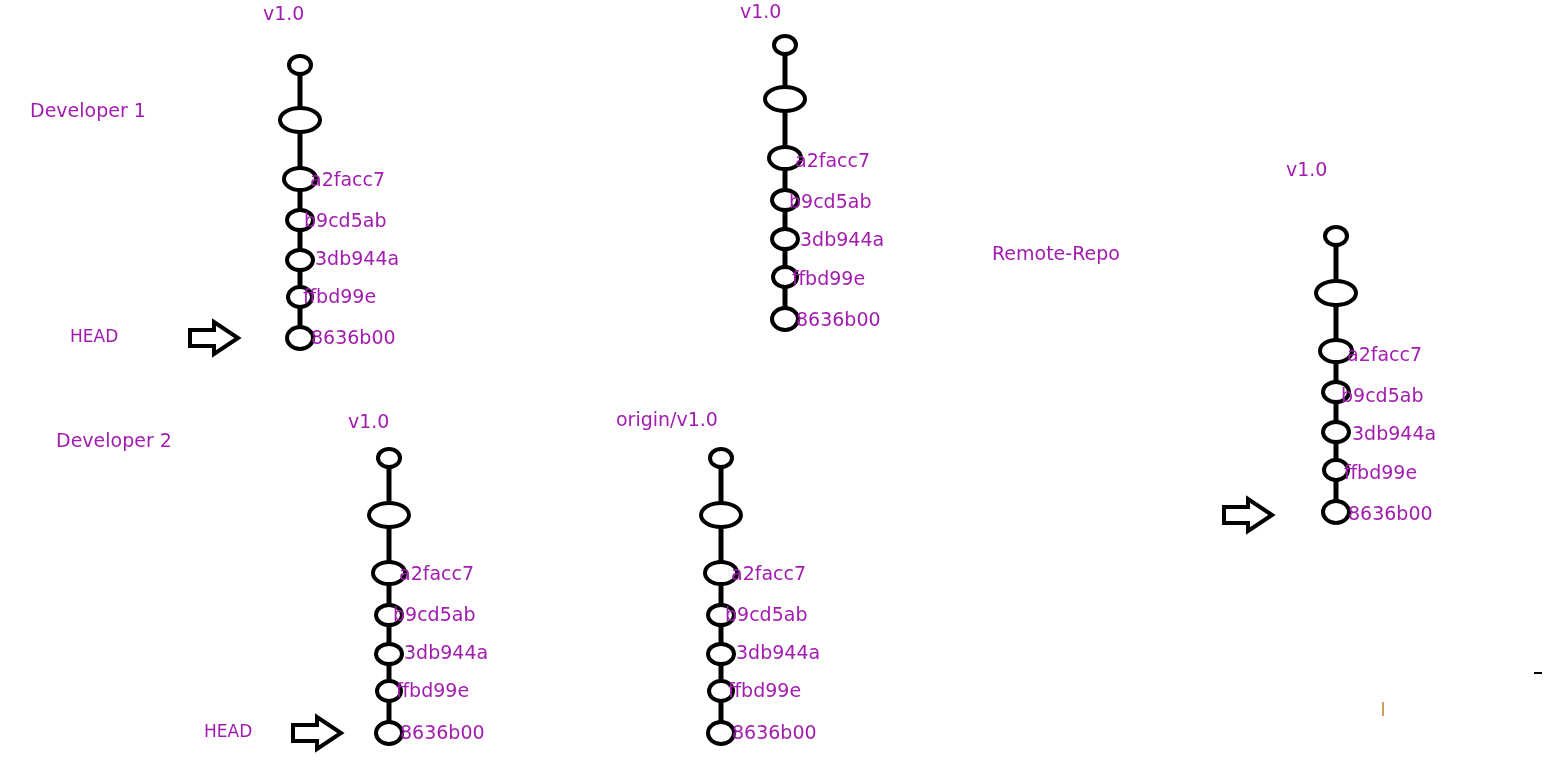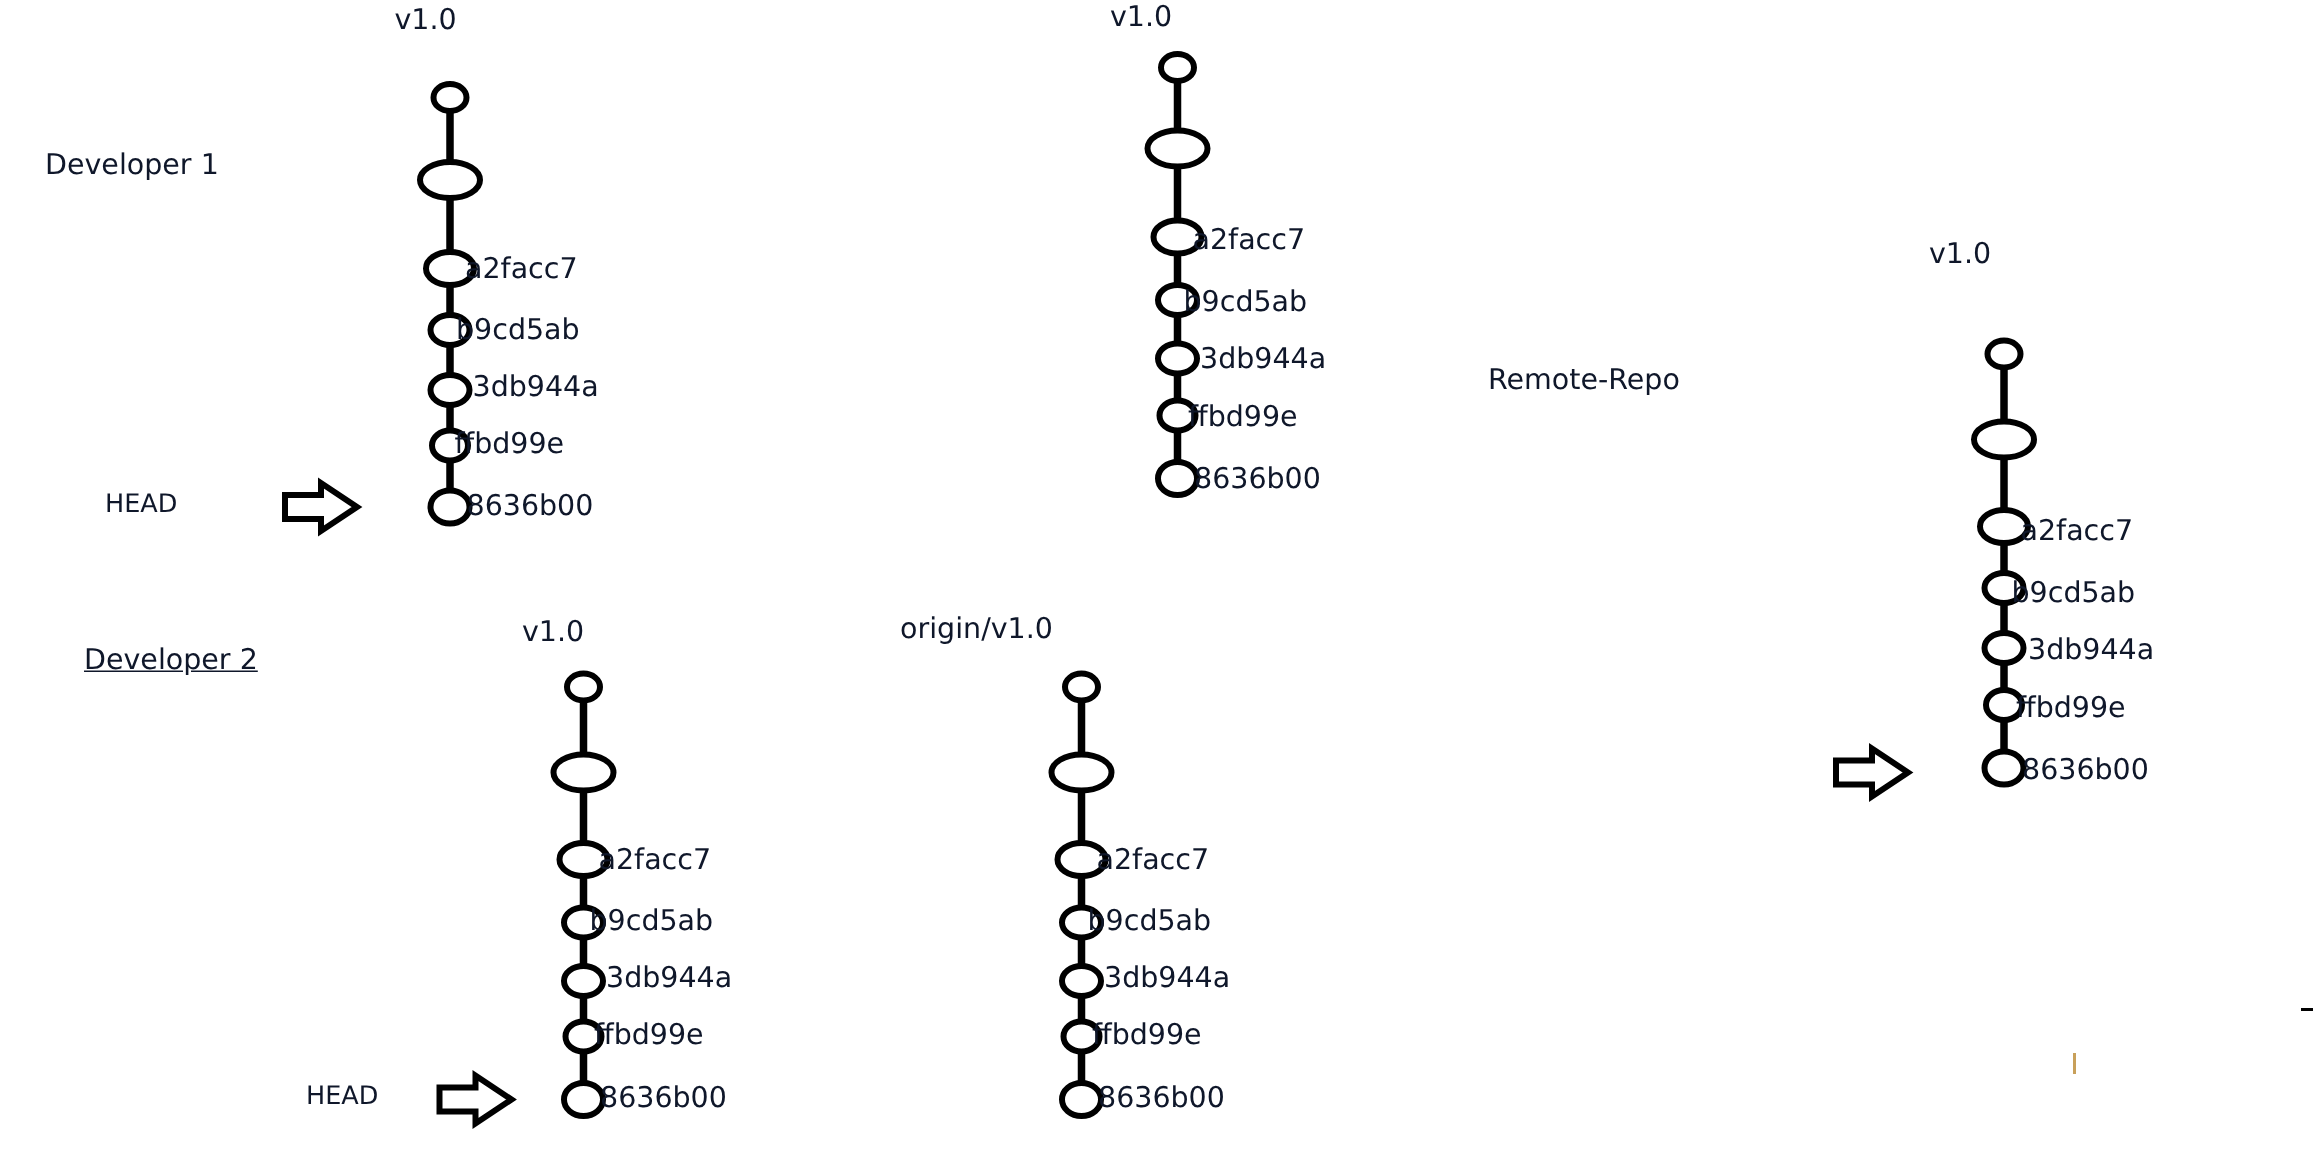--- a/index.html
+++ b/index.html
@@ -10,21 +10,21 @@
   #canvas {
     position: relative;
     width: 1545px;
     height: 777px;
     background: #ffffff;
     font-family: "DejaVu Sans", sans-serif;
     overflow: hidden;
   }
   .lbl {
     position: absolute;
-    color: #0f172a;
+    color: #a21caf;
     white-space: nowrap;
     font-family: "DejaVu Sans", sans-serif;
   }
   .role-label {
     font-size: 19px;
   }
   .branch-label {
     font-size: 19px;
   }
   .hash-label {
@@ -41,21 +41,21 @@
     position: absolute;
     background: #c8a05a;
   }
 </style>
 </head>
 <body>
 
 <div id="canvas">
 
   <div class="lbl role-label" style="left:30px; top:72px;margin-top:27px;">Developer 1</div>
-  <div class="lbl role-label" style="left:56px; top:429px;text-decoration:underline;">Developer 2</div>
+  <div class="lbl role-label" style="left:56px; top:429px;">Developer 2</div>
   <div class="lbl role-label" style="left:992px; top:210px;margin-top:32px;">Remote-Repo</div>
 
   <div class="lbl branch-label" style="left:263px; top:2px;">v1.0</div>
   <div class="graph" style="left:280px; top:40px;">
     <svg width="40" height="330" viewBox="-20 0 40 330">
       <line x1="0" y1="25" x2="0" y2="298" stroke="#000" stroke-width="5"></line>
       <ellipse cx="0" cy="25" rx="11" ry="9" fill="#fff" stroke="#000" stroke-width="4"></ellipse>
       <ellipse cx="0" cy="80" rx="20" ry="12" fill="#fff" stroke="#000" stroke-width="4"></ellipse>
       <ellipse cx="0" cy="139" rx="16" ry="11" fill="#fff" stroke="#000" stroke-width="4"></ellipse>
       <ellipse cx="0" cy="180" rx="13" ry="10" fill="#fff" stroke="#000" stroke-width="4"></ellipse>
@@ -137,21 +137,21 @@
   <div class="lbl hash-label" style="left:404px; top:641px;">3db944a</div>
   <div class="lbl hash-label" style="left:396px; top:679px;">ffbd99e</div>
   <div class="lbl hash-label" style="left:400px; top:721px;">8636b00</div>
   <div class="lbl head-label" style="left:204px; top:721px;">HEAD</div>
   <div class="graph" style="left:291px; top:715px;">
     <svg width="56" height="36" viewBox="0 0 56 36">
       <path d="M2,10 L26,10 L26,2 L50,18 L26,34 L26,26 L2,26 Z" fill="#fff" stroke="#000" stroke-width="4" stroke-linejoin="miter"></path>
     </svg>
   </div>
 
-  <div class="lbl branch-label" style="left:600px; top:408px;">origin/v1.0</div>
+  <div class="lbl branch-label" style="left:616px; top:408px;">origin/v1.0</div>
   <div class="graph" style="left:701px; top:448px;">
     <svg width="40" height="320" viewBox="-20 0 40 320">
       <line x1="0" y1="10" x2="0" y2="285" stroke="#000" stroke-width="5"></line>
       <ellipse cx="0" cy="10" rx="11" ry="9" fill="#fff" stroke="#000" stroke-width="4"></ellipse>
       <ellipse cx="0" cy="67" rx="20" ry="12" fill="#fff" stroke="#000" stroke-width="4"></ellipse>
       <ellipse cx="0" cy="125" rx="16" ry="11" fill="#fff" stroke="#000" stroke-width="4"></ellipse>
       <ellipse cx="0" cy="167" rx="13" ry="10" fill="#fff" stroke="#000" stroke-width="4"></ellipse>
       <ellipse cx="0" cy="206" rx="13" ry="10" fill="#fff" stroke="#000" stroke-width="4"></ellipse>
       <ellipse cx="0" cy="243" rx="12" ry="10" fill="#fff" stroke="#000" stroke-width="4"></ellipse>
       <ellipse cx="0" cy="285" rx="13" ry="11" fill="#fff" stroke="#000" stroke-width="4"></ellipse>

